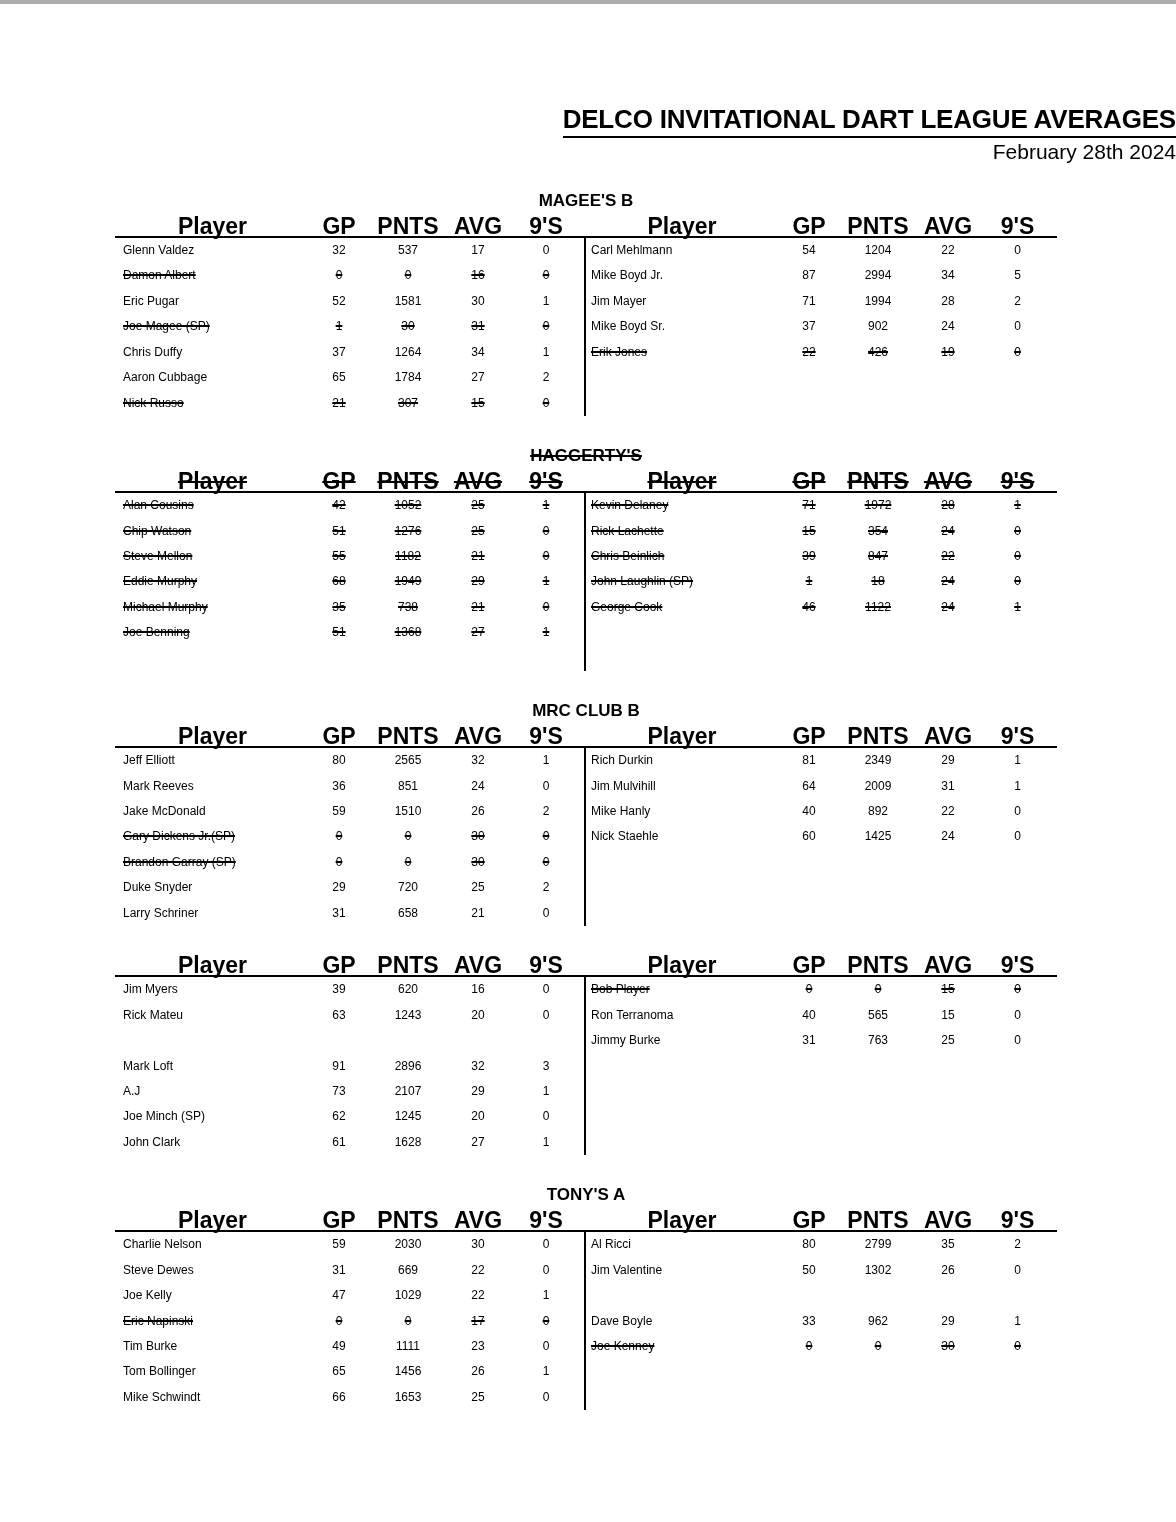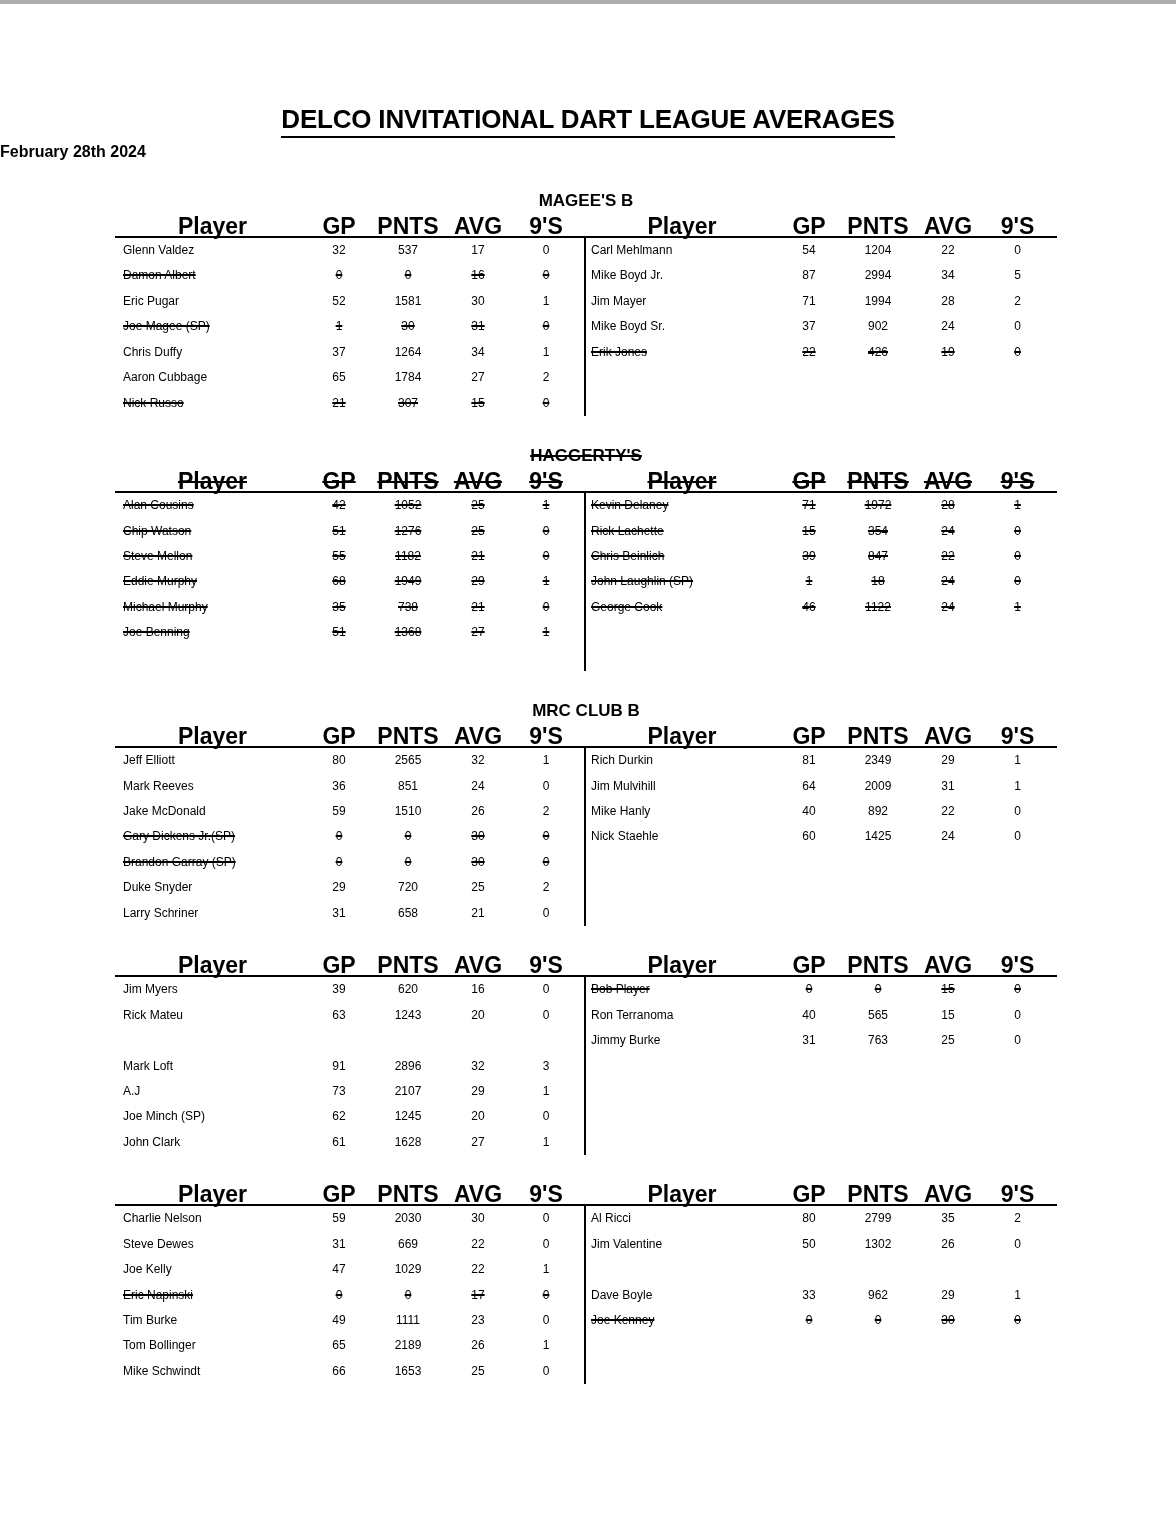--- a/index.html
+++ b/index.html
@@ -11,35 +11,35 @@
     font-family: "Liberation Sans", sans-serif;
     overflow: hidden;
   }
   .top-bar {
     width: 100%;
     height: 4px;
     background: #adadad;
   }
   .doc-title {
     margin-top: 100px;
-    text-align: center;
+    text-align: right;
   }
   .doc-title .t {
     display: inline-block;
     font-size: 26px;
     font-weight: bold;
     letter-spacing: -0.2px;
     border-bottom: 2px solid #000;
     padding-bottom: 2px;
     line-height: 30px;
   }
   .doc-subtitle {
-    text-align: left;
-    font-size: 16px;
-    font-weight: bold;
+    text-align: right;
+    font-size: 21px;
+    font-weight: normal;
     margin-top: 4px;
     line-height: 19px;
   }
   .content {
     width: 942px;
     margin-left: 115px;
   }
   .section { margin-top: 30px; }
   .section.first { }
   .team {
@@ -477,20 +477,21 @@
             <div class="cell player">Jimmy Burke</div>
             <div class="cell">31</div>
             <div class="cell">763</div>
             <div class="cell">25</div>
             <div class="cell">0</div>
           </div>
         </div>
       </div>
     </div>
     <div class="section">
+      <div class="team">TONY'S A</div>
       <div class="hdr">
         <div class="">Player</div>
         <div class="">GP</div>
         <div class="">PNTS</div>
         <div class="">AVG</div>
         <div class="">9'S</div>
         <div class="">Player</div>
         <div class="">GP</div>
         <div class="">PNTS</div>
         <div class="">AVG</div>
@@ -529,21 +530,21 @@
           <div class="row">
             <div class="cell player">Tim Burke</div>
             <div class="cell">49</div>
             <div class="cell">1111</div>
             <div class="cell">23</div>
             <div class="cell">0</div>
           </div>
           <div class="row">
             <div class="cell player">Tom Bollinger</div>
             <div class="cell">65</div>
-            <div class="cell">2189</div>
+            <div class="cell">1456</div>
             <div class="cell">26</div>
             <div class="cell">1</div>
           </div>
           <div class="row">
             <div class="cell player">Mike Schwindt</div>
             <div class="cell">66</div>
             <div class="cell">1653</div>
             <div class="cell">25</div>
             <div class="cell">0</div>
           </div>

